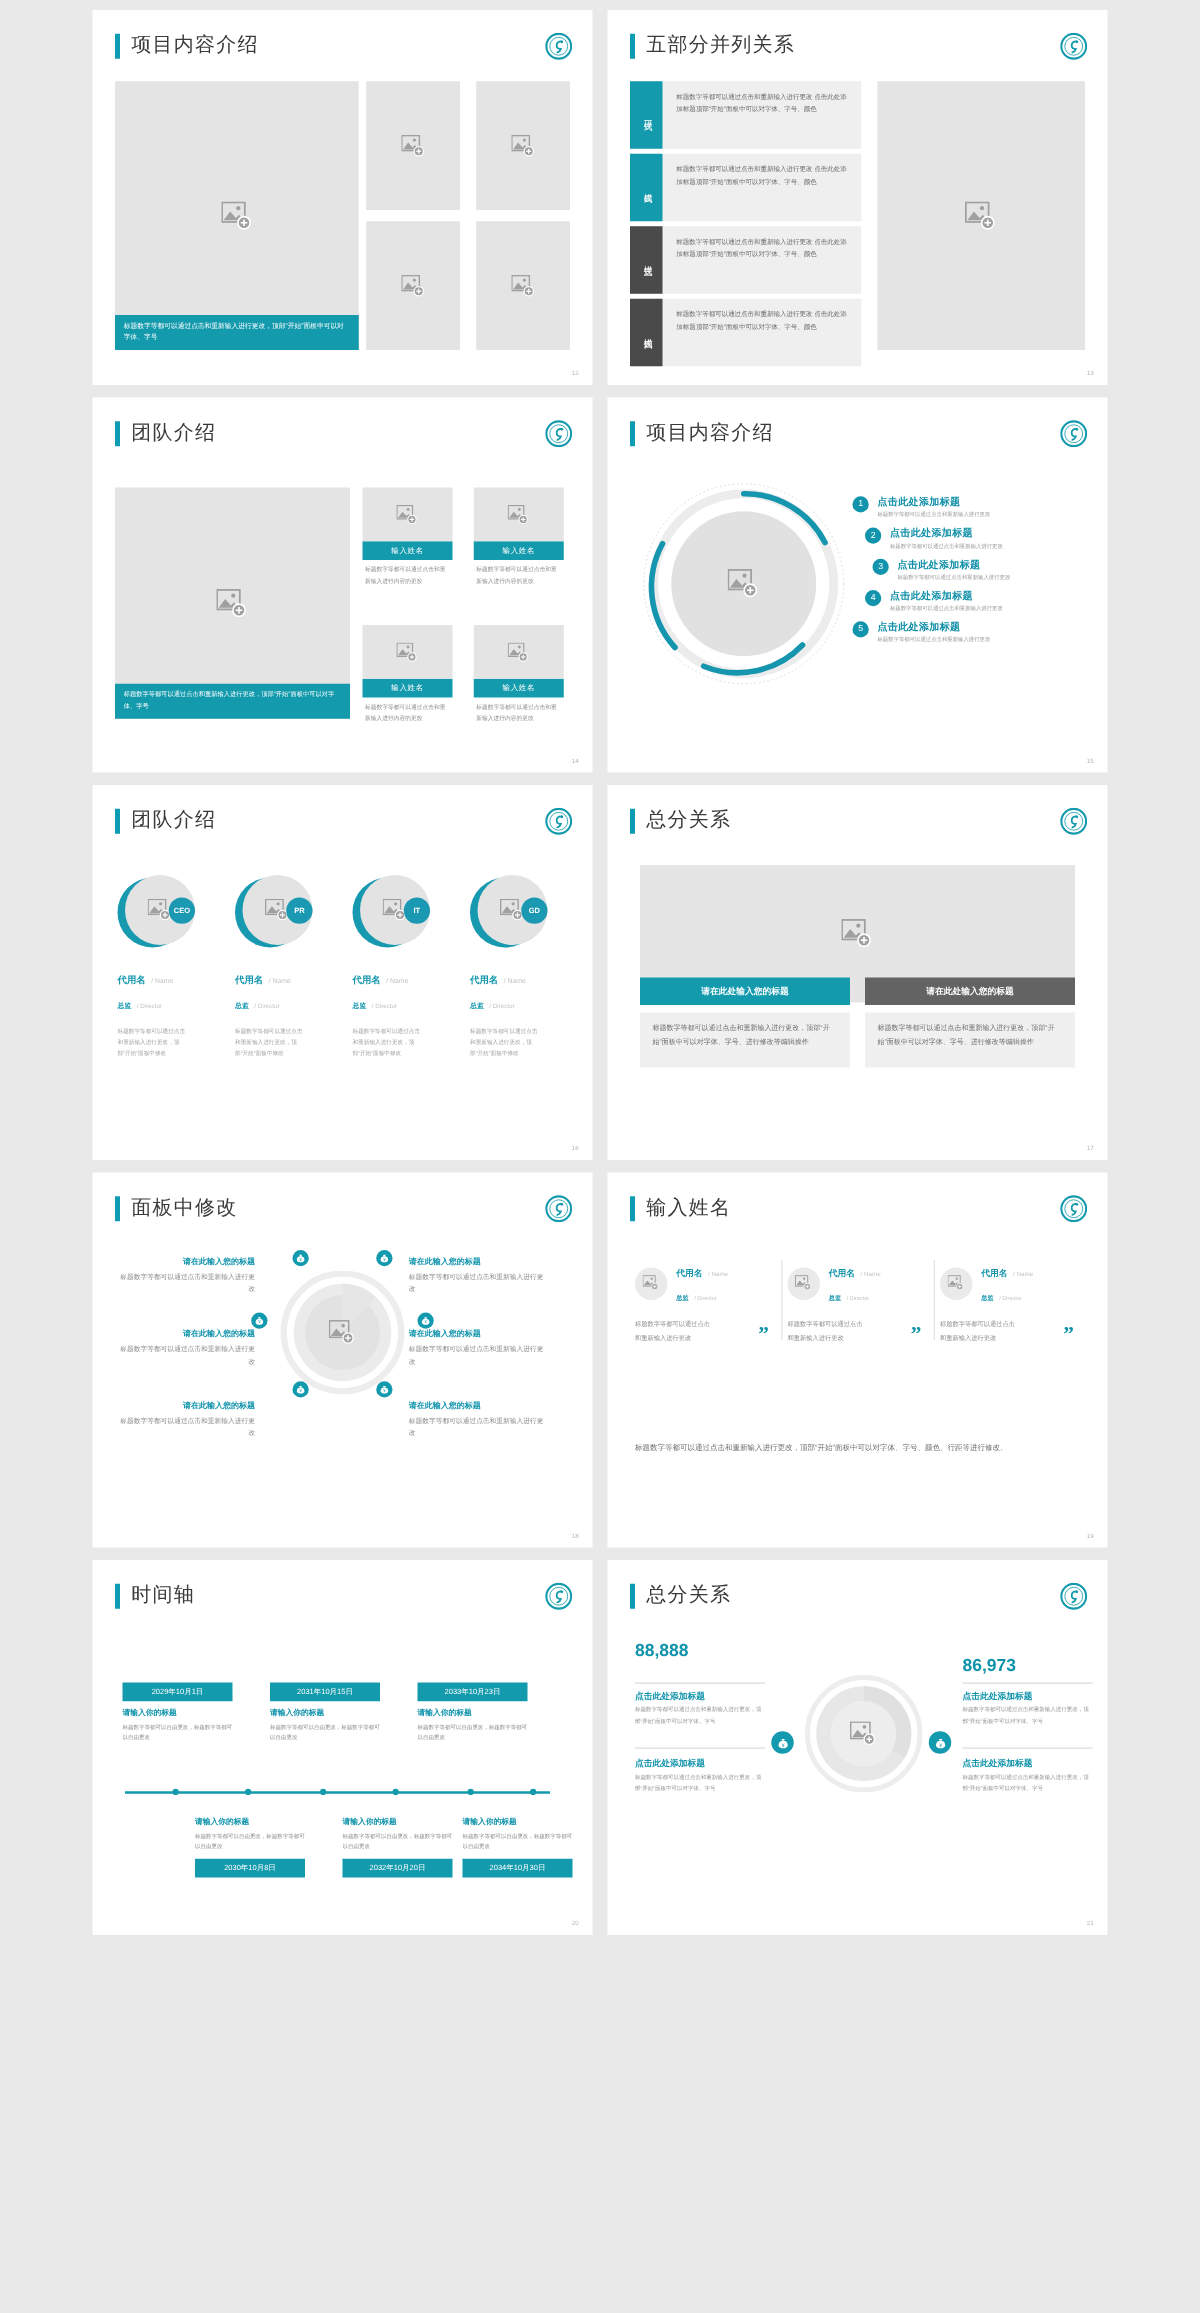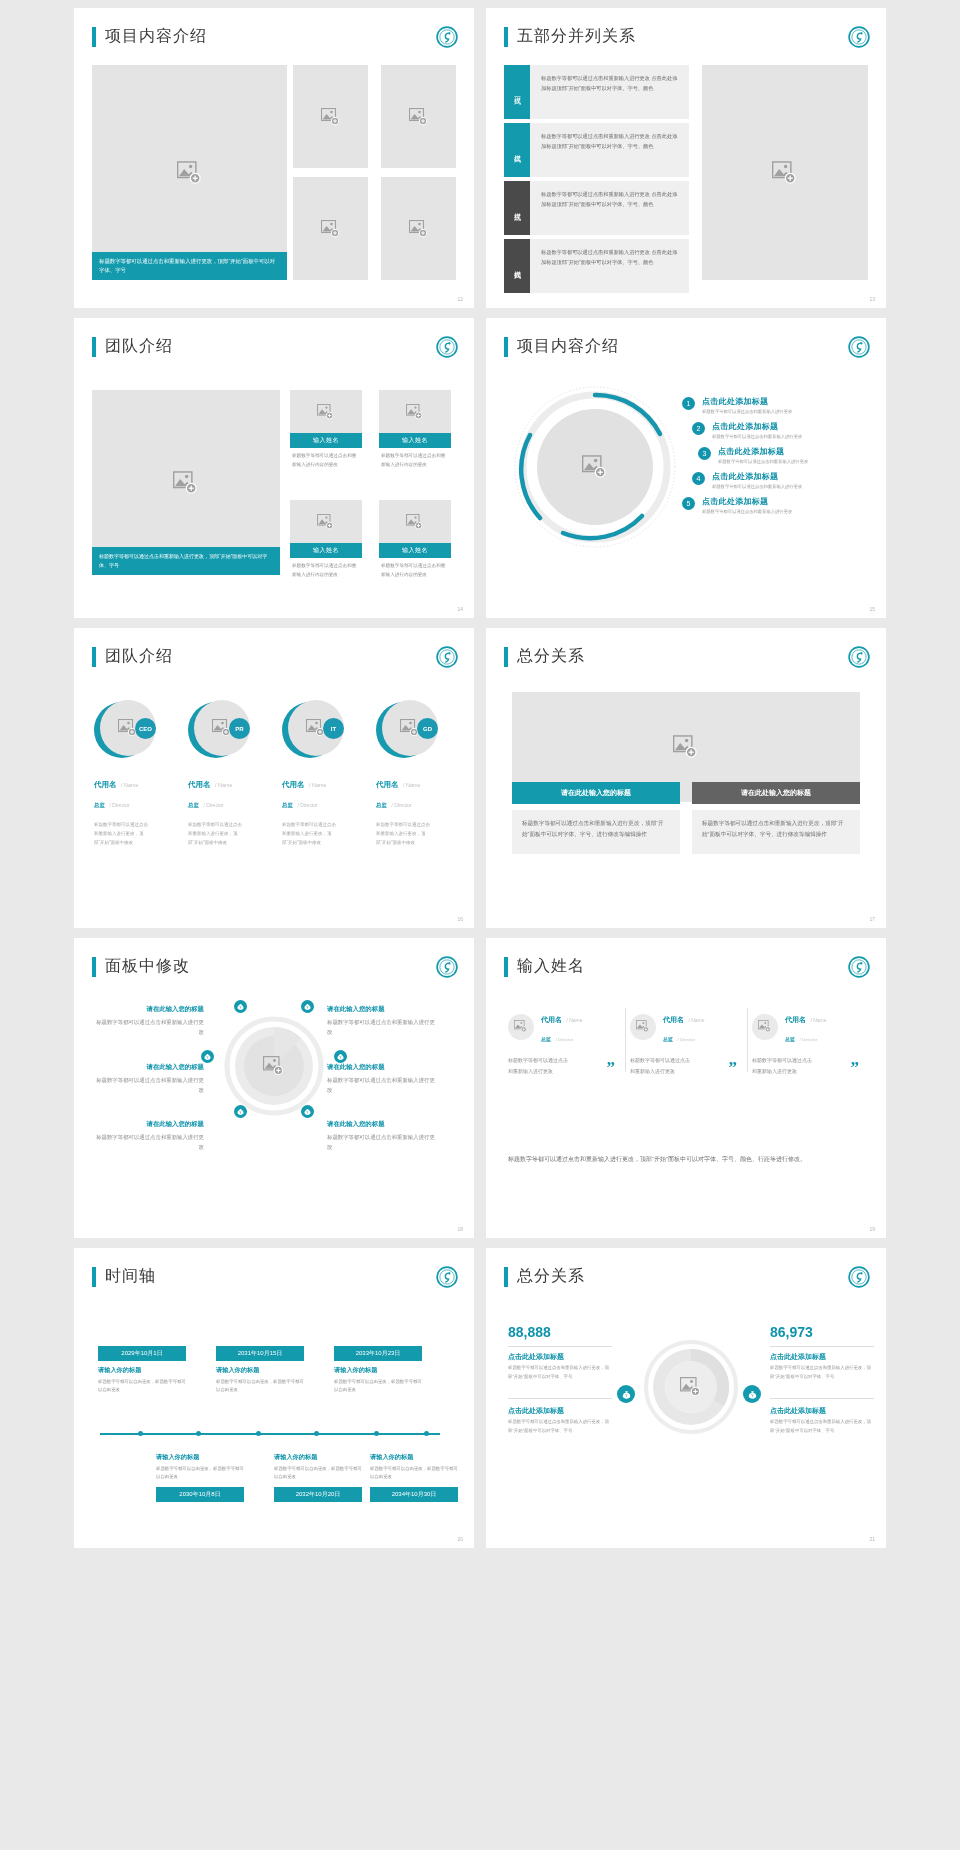--- a/index.html
+++ b/index.html
@@ -679,21 +679,21 @@
         <svg width="11" height="11" viewBox="0 0 24 24">
           <use href="#bagsym"></use>
         </svg>
       </div>
     <div class="dc-icn" style="left:257px;top:137px">
         <svg width="11" height="11" viewBox="0 0 24 24">
           <use href="#bagsym"></use>
         </svg>
       </div>
 
-    <div class="dc-num" style="left:22px;top:76px">88,888</div>
+    <div class="dc-num" style="left:22px;top:64px">88,888</div>
     <div class="dc-rule" style="left:22px;top:98px"></div>
     <div class="dc-h" style="left:22px;top:104px">点击此处添加标题</div>
     <div class="dc-p" style="left:22px;top:116px">标题数字等都可以通过点击和重新输入进行更改，顶部“开始”面板中可以对字体、字号</div>
     <div class="dc-rule" style="left:22px;top:150px"></div>
     <div class="dc-h" style="left:22px;top:158px">点击此处添加标题</div>
     <div class="dc-p" style="left:22px;top:170px">标题数字等都可以通过点击和重新输入进行更改，顶部“开始”面板中可以对字体、字号</div>
 
     <div class="dc-num" style="left:284px;top:76px">86,973</div>
     <div class="dc-rule" style="left:284px;top:98px"></div>
     <div class="dc-h" style="left:284px;top:104px">点击此处添加标题</div>

